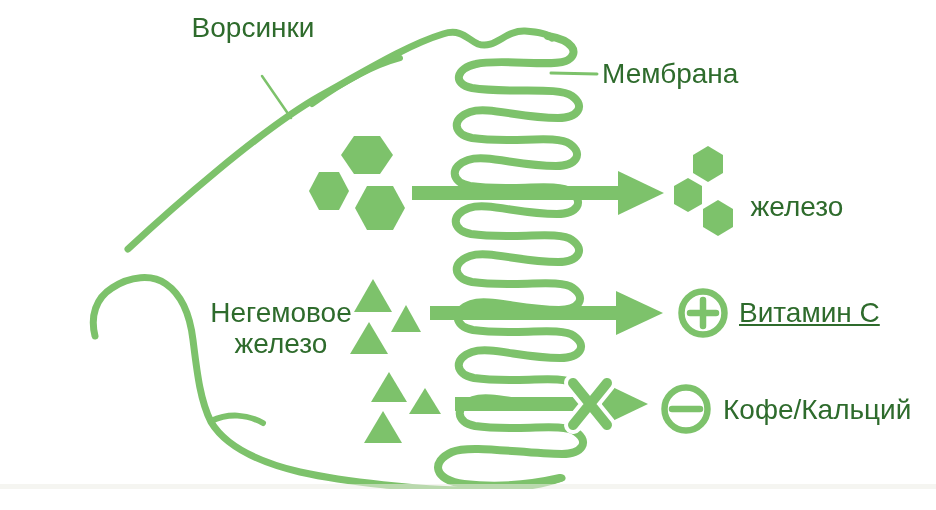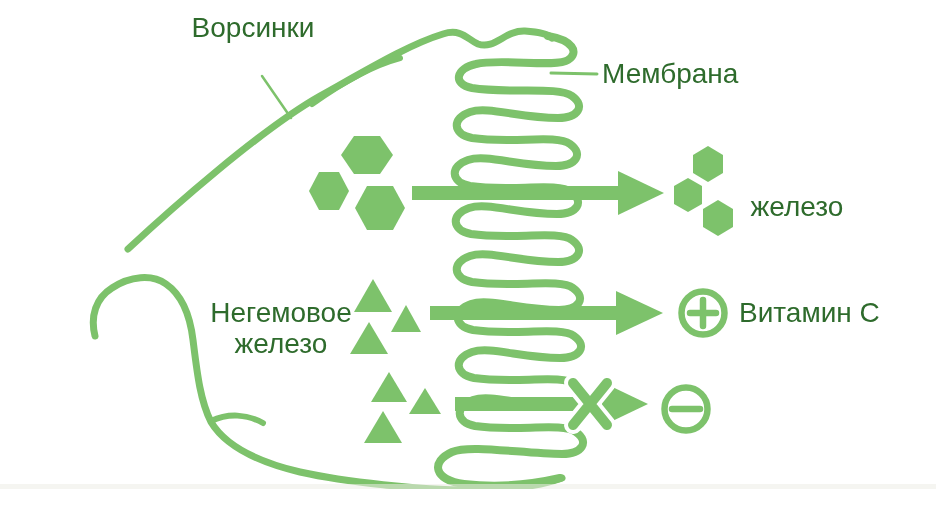--- a/index.html
+++ b/index.html
@@ -101,17 +101,18 @@
   <div class="label center" style="left:732px;top:160px;width:130px;">
     <br>
     <span>железо</span>
   </div>
 
   <div class="label center" style="left:176px;top:297px;width:210px;">
     <span>Негемовое</span><br>
     <span>железо</span>
   </div>
 
-  <div class="label" style="left:739px;top:297px;">Витамин C</div>
+  <div class="label" style="left:739px;top:297px;text-decoration:underline;">Витамин C</div>
 
+  <div class="label" style="left:723px;top:394px;">Кофе/Кальций</div>
 
   <div class="bottom-artifact"></div>
 </div>
 
 </body></html>

